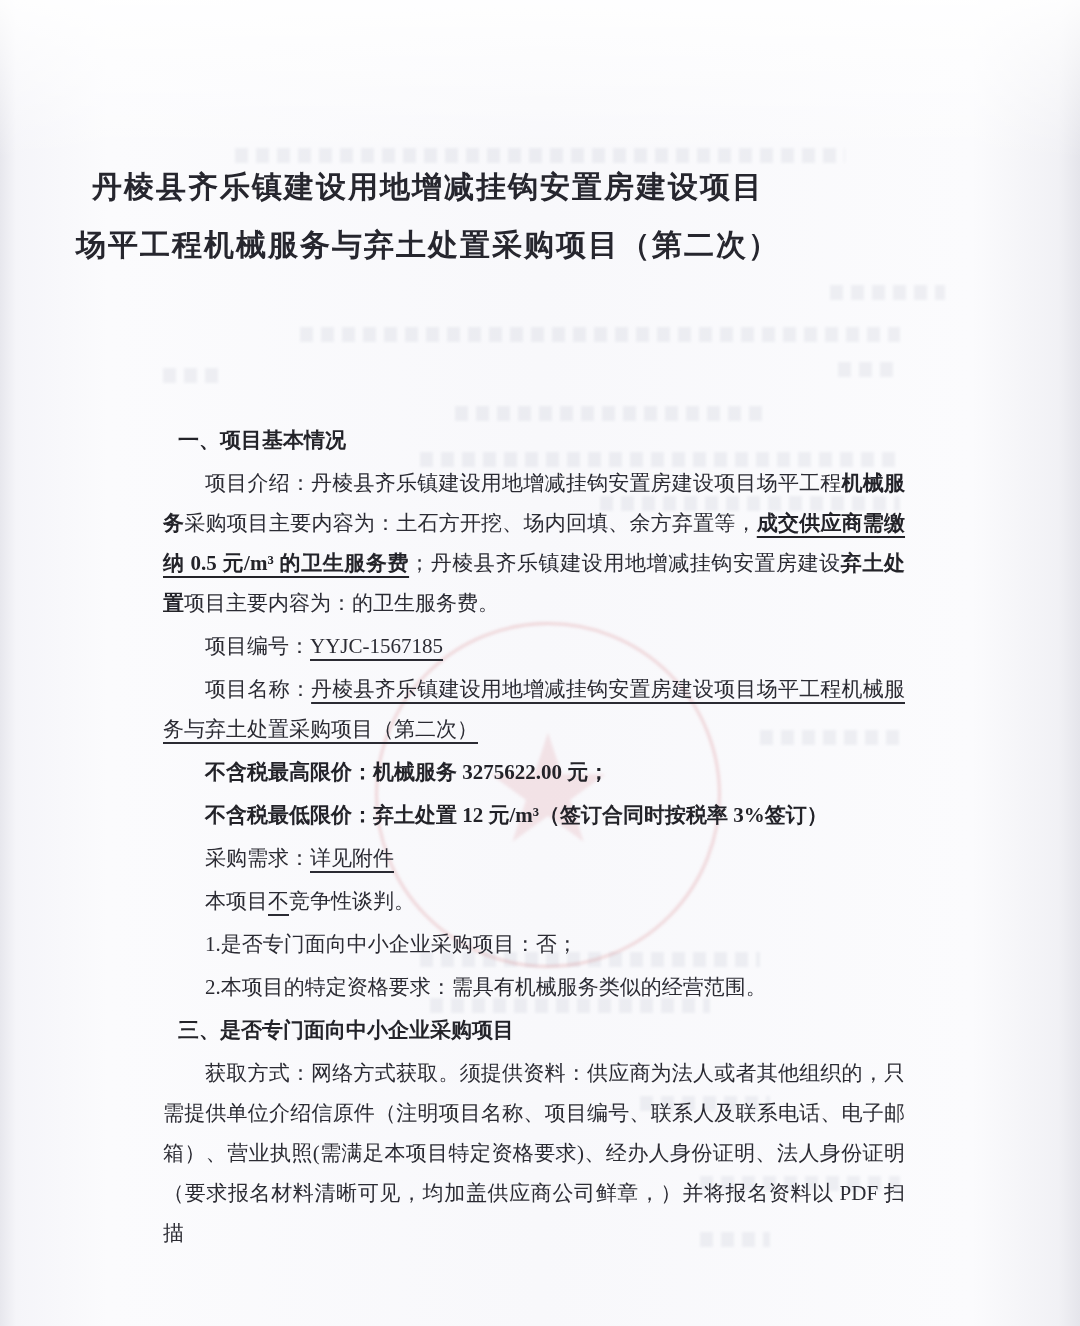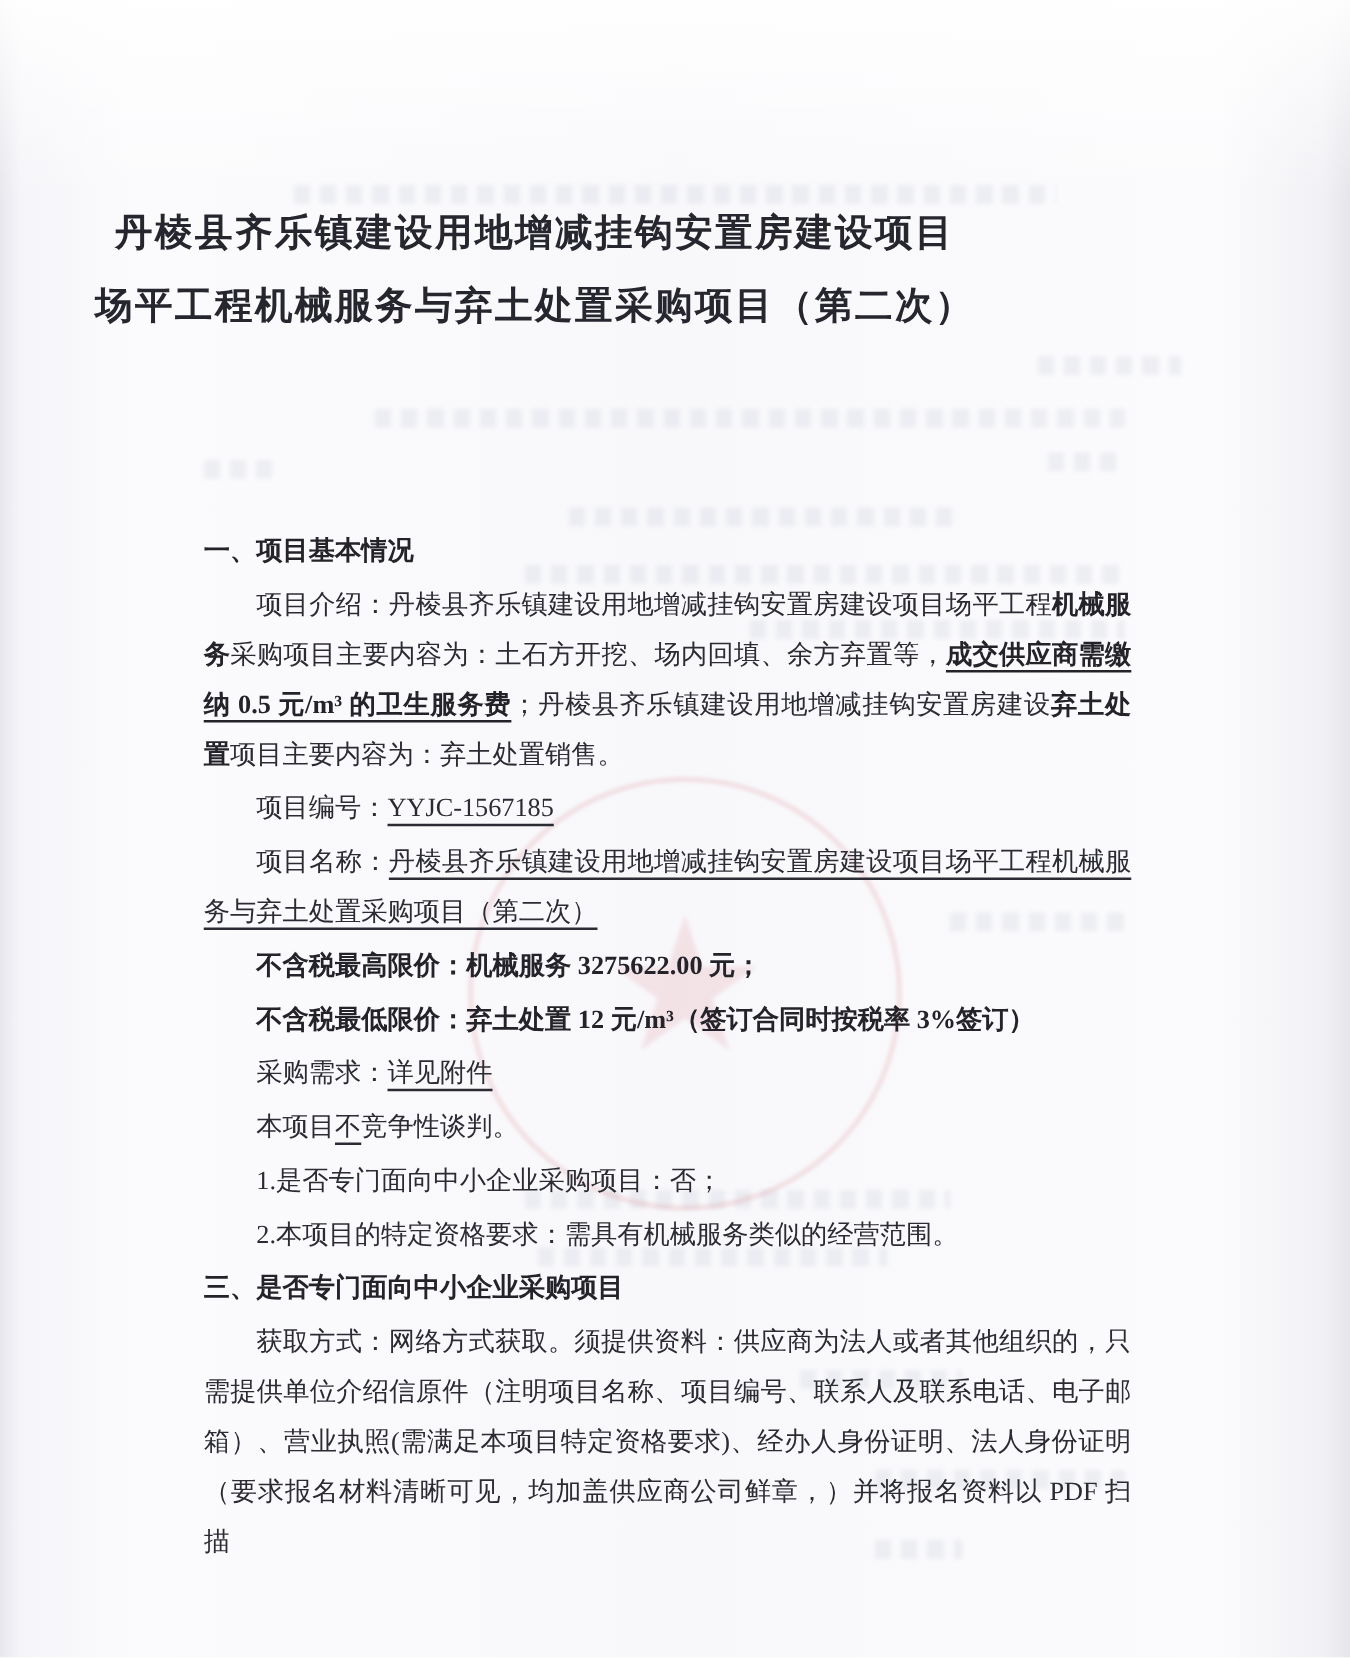--- a/index.html
+++ b/index.html
@@ -55,21 +55,21 @@
   .doc-body {
     position: absolute;
     left: 163px; top: 420px;
     width: 742px;
     font-size: 21px;
     line-height: 40px;
     text-align: justify;
     color: #2b2b33;
   }
   .block { margin: 0 0 3px 0; }
-  .block.h { font-weight: bold; color: #232329; font-family: Liberation Serif, serif; }
+  .block.h { font-weight: bold; color: #232329; font-family: Liberation Sans, sans-serif; margin-left: 15px; }
   .block.indent { text-indent: 42px; }
   .b { font-weight: bold; color: #232329; }
   .u { text-decoration: underline; text-underline-offset: 6px; text-decoration-thickness: 1.5px; }
 </style>
 </head>
 <body>
 
 <div class="page">
 
   <div>
@@ -93,21 +93,21 @@
     <span class="star">★</span>
   </div>
 
   <div class="title-block">
     <div>丹棱县齐乐镇建设用地增减挂钩安置房建设项目</div>
     <div>场平工程机械服务与弃土处置采购项目（第二次）</div>
   </div>
 
   <div class="doc-body">
       <div class="block h"><span>一、项目基本情况</span></div>
-      <div class="block p indent"><span>项目介绍：丹棱县齐乐镇建设用地增减挂钩安置房建设项目场平工程</span><span class="b">机械服务</span><span>采购项目主要内容为：土石方开挖、场内回填、余方弃置等，</span><span class="b u">成交供应商需缴纳 0.5 元/m³ 的卫生服务费</span><span>；丹棱县齐乐镇建设用地增减挂钩安置房建设</span><span class="b">弃土处置</span><span>项目主要内容为：弃土处置销售。</span></div>
+      <div class="block p indent"><span>项目介绍：丹棱县齐乐镇建设用地增减挂钩安置房建设项目场平工程</span><span class="b">机械服务</span><span>采购项目主要内容为：土石方开挖、场内回填、余方弃置等，</span><span class="b u">成交供应商需缴纳 0.5 元/m³ 的卫生服务费</span><span>；丹棱县齐乐镇建设用地增减挂钩安置房建设</span><span class="b">弃土处置</span><span>项目主要内容为：的卫生服务费。</span></div>
       <div class="block p indent"><span>项目编号：</span><span class="u">YYJC-1567185</span></div>
       <div class="block p indent"><span>项目名称：</span><span class="u">丹棱县齐乐镇建设用地增减挂钩安置房建设项目场平工程机械服务与弃土处置采购项目（第二次）</span></div>
       <div class="block p indent"><span class="b">不含税最高限价：机械服务 3275622.00 元；</span></div>
       <div class="block p indent"><span class="b">不含税最低限价：弃土处置 12 元/m³（签订合同时按税率 3%签订）</span></div>
       <div class="block p indent"><span>采购需求：</span><span class="u">详见附件</span></div>
       <div class="block p indent"><span>本项目</span><span class="u">不</span><span>竞争性谈判。</span></div>
       <div class="block p indent"><span>1.是否专门面向中小企业采购项目：否；</span></div>
       <div class="block p indent"><span>2.本项目的特定资格要求：需具有机械服务类似的经营范围。</span></div>
       <div class="block h"><span>三、是否专门面向中小企业采购项目</span></div>
       <div class="block p indent"><span>获取方式：网络方式获取。须提供资料：供应商为法人或者其他组织的，只需提供单位介绍信原件（注明项目名称、项目编号、联系人及联系电话、电子邮箱）、营业执照(需满足本项目特定资格要求)、经办人身份证明、法人身份证明（要求报名材料清晰可见，均加盖供应商公司鲜章，）并将报名资料以 PDF 扫描</span></div>

